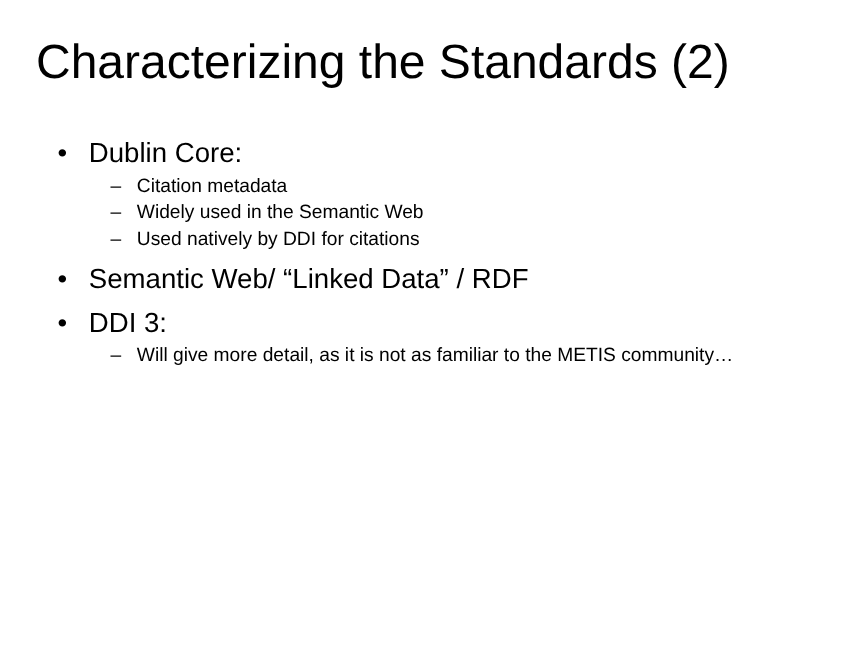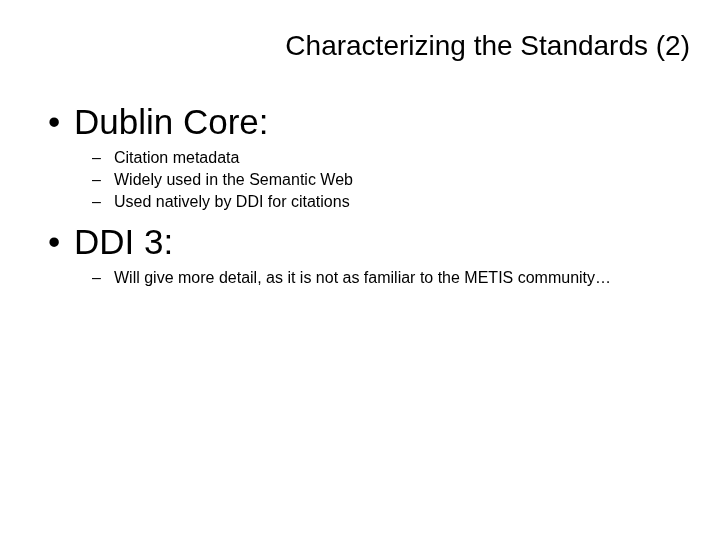--- a/index.html
+++ b/index.html
@@ -11,27 +11,27 @@
     font-family: Arial, Helvetica, sans-serif;
     color: #000000;
   }
   .slide {
     box-sizing: border-box;
     width: 720px;
     height: 540px;
     padding: 20px 30px 20px 30px;
   }
   .title {
-    font-size: 28px;
-    text-align: right;
+    font-size: 40px;
+    text-align: left;
     margin: 10px 0 38px 0;
     font-weight: normal;
   }
   .l1 {
-    font-size: 35px;
+    font-size: 23px;
     margin: 8px 0 4px 0;
     padding-left: 44px;
     position: relative;
     line-height: 1.25;
   }
   .l1::before {
     content: "•";
     position: absolute;
     left: 18px;
     top: 0;
@@ -54,16 +54,17 @@
 <body>
 
 <div class="slide">
   <div class="title">Characterizing the Standards (2)</div>
 
   <div class="l1"><span>Dublin Core:</span></div>
   <div class="l2"><span>Citation metadata</span></div>
   <div class="l2"><span>Widely used in the Semantic Web</span></div>
   <div class="l2"><span>Used natively by DDI for citations</span></div>
 
+  <div class="l1"><span>Semantic Web/ “Linked Data” / RDF</span></div>
 
   <div class="l1"><span>DDI 3:</span></div>
   <div class="l2"><span>Will give more detail, as it is not as familiar to the METIS community…</span></div>
 </div>
 
 </body></html>

